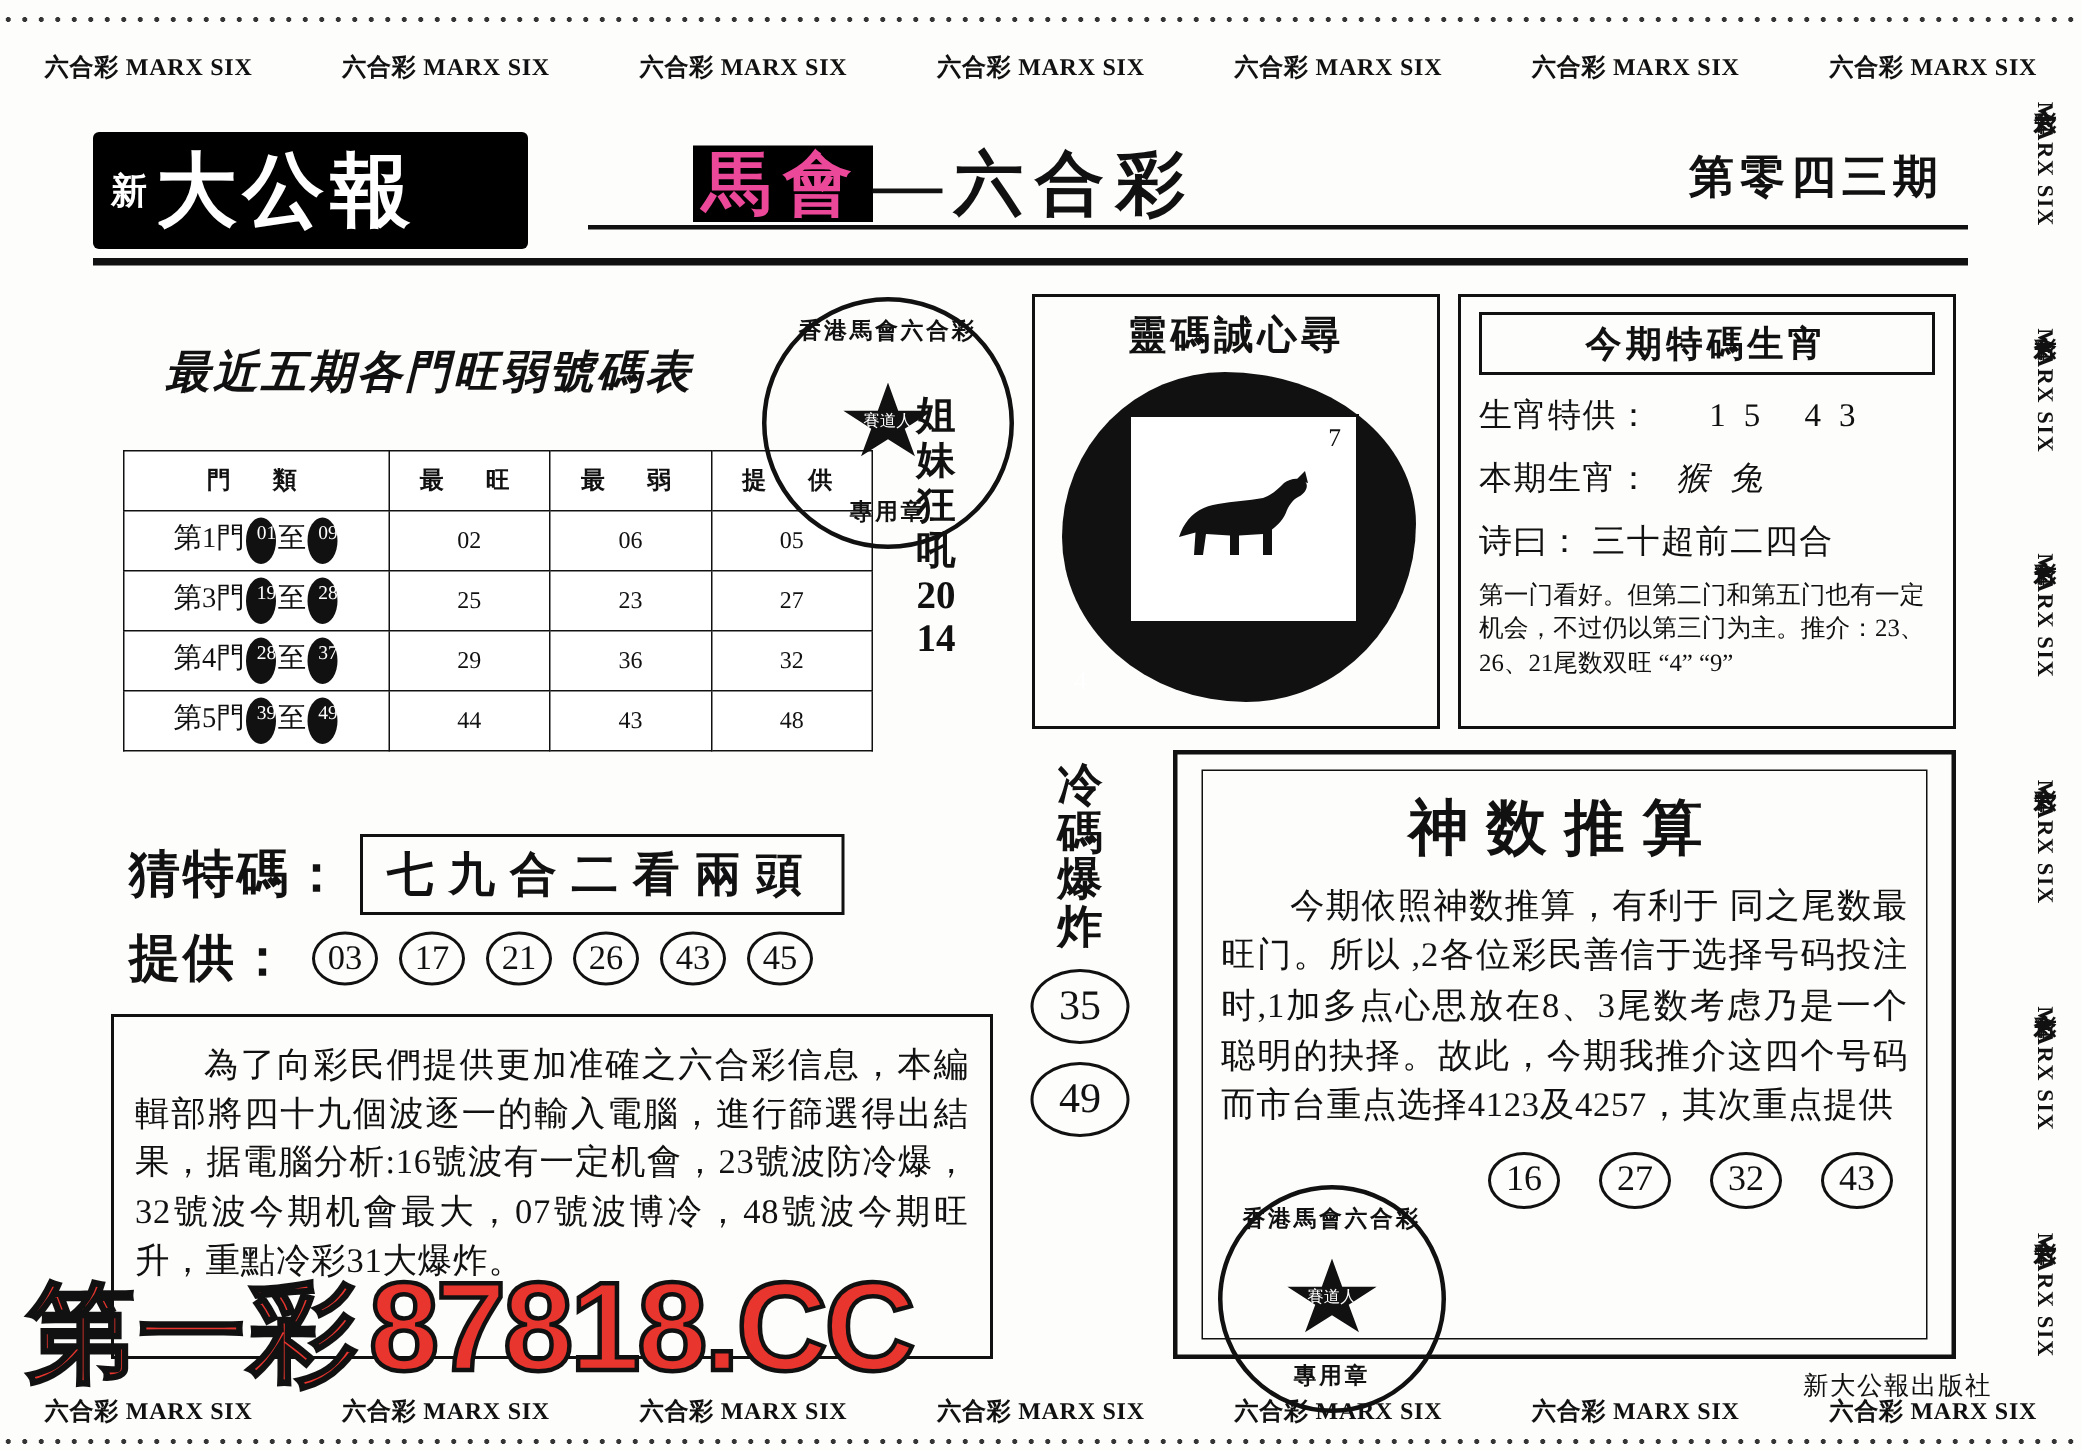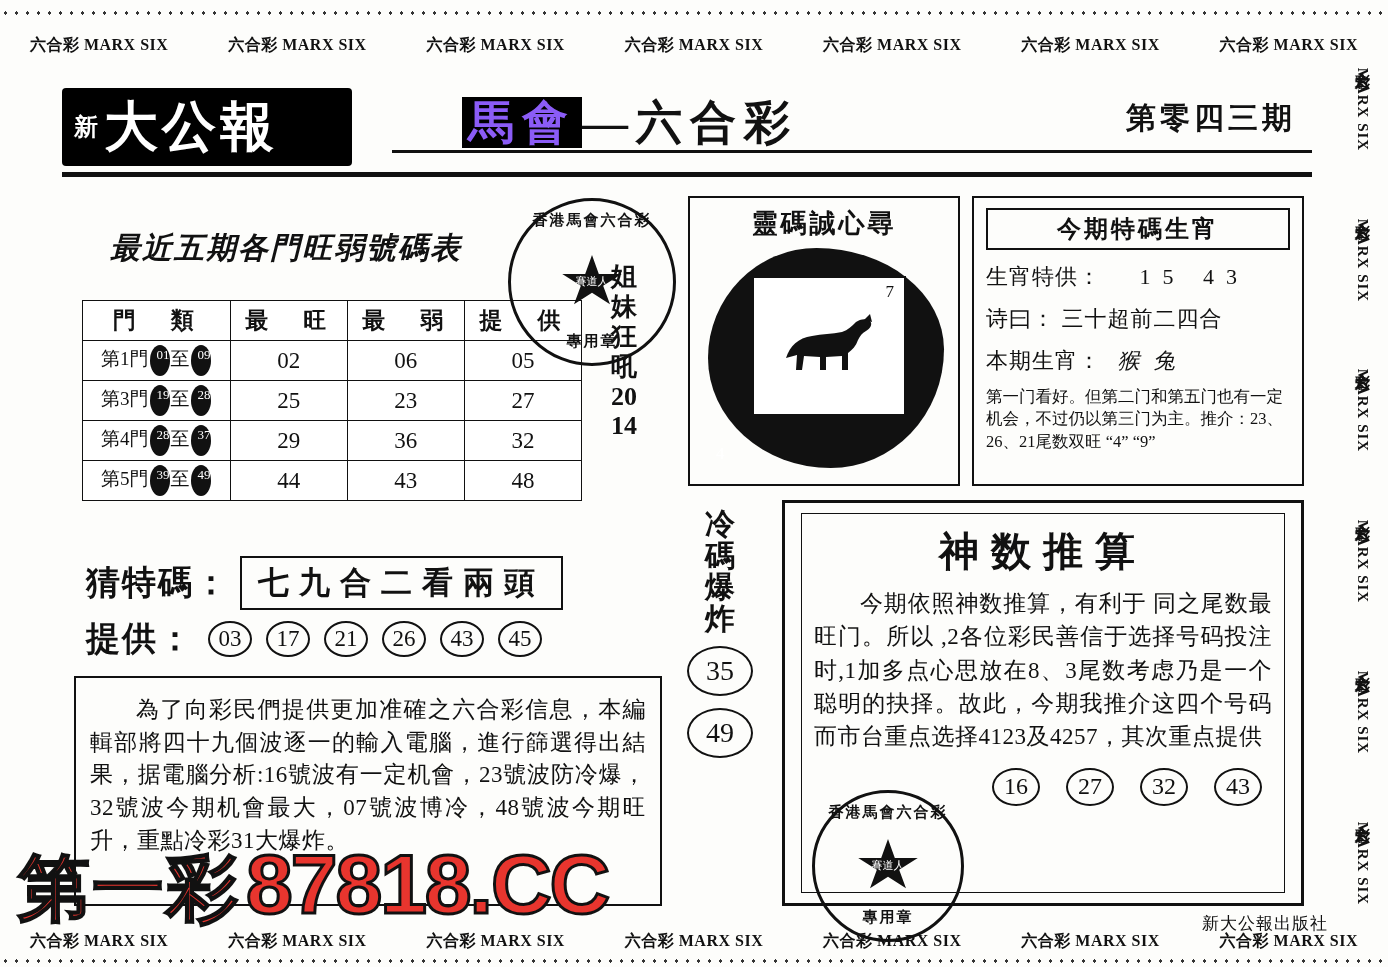--- a/index.html
+++ b/index.html
@@ -110,21 +110,21 @@
   .mast-title {
     position: absolute;
     left: 400px;
     top: 4px;
     font-size: 46px;
     font-weight: 700;
     letter-spacing: 8px;
   }
   .mast-title .inv {
     background: #000;
-    color: #8b5cf6;
+    color: #ec4899;
     padding: 0 6px;
   }
   .issue {
     position: absolute;
     right: 16px;
     top: 10px;
     font-size: 30px;
     font-weight: 700;
     letter-spacing: 4px;
   }
@@ -160,21 +160,21 @@
     position: absolute;
     left: 82px;
     top: 300px;
     width: 500px;
     border-collapse: collapse;
     background: #fff;
   }
   table.grid th, table.grid td {
     border: 1.5px solid #111;
     text-align: center;
-    font-size: 23px;
+    font-size: 16px;
     height: 37px;
     font-family: "Liberation Serif", serif;
   }
   table.grid th { font-weight: 700; letter-spacing: 6px; }
   table.grid td.gate {
     font-size: 19px;
     letter-spacing: 0;
     white-space: nowrap;
   }
   .ball {
@@ -636,26 +636,26 @@
     </div>
   </div>
 
   <div class="zodiac-box">
     <div class="zbar">今期特碼生宵</div>
     <div class="zline">
       <span>生宵特供：</span>
       <span class="nums">15  43</span>
     </div>
     <div class="zline">
+      <span>本期生宵：</span>
+      <span class="zsquiggle">猴 兔</span>
+    </div>
+    <div class="zline">
       <span>诗曰：</span>
       <span>三十超前二四合</span>
-    </div>
-    <div class="zline">
-      <span>本期生宵：</span>
-      <span class="zsquiggle">猴 兔</span>
     </div>
     <div class="zsmall">第一门看好。但第二门和第五门也有一定机会，不过仍以第三门为主。推介：23、26、21尾数双旺 “4” “9”</div>
   </div>
 
   <div class="shen-box">
     <div class="shen-inner">
       <div class="shen-title">神数推算</div>
       <div class="shen-text">
         <p>今期依照神数推算，有利于 同之尾数最旺门。所以 ,2各位彩民善信于选择号码投注时,1加多点心思放在8、3尾数考虑乃是一个聪明的抉择。故此，今期我推介这四个号码而市台重点选择4123及4257，其次重点提供</p>
       </div>

